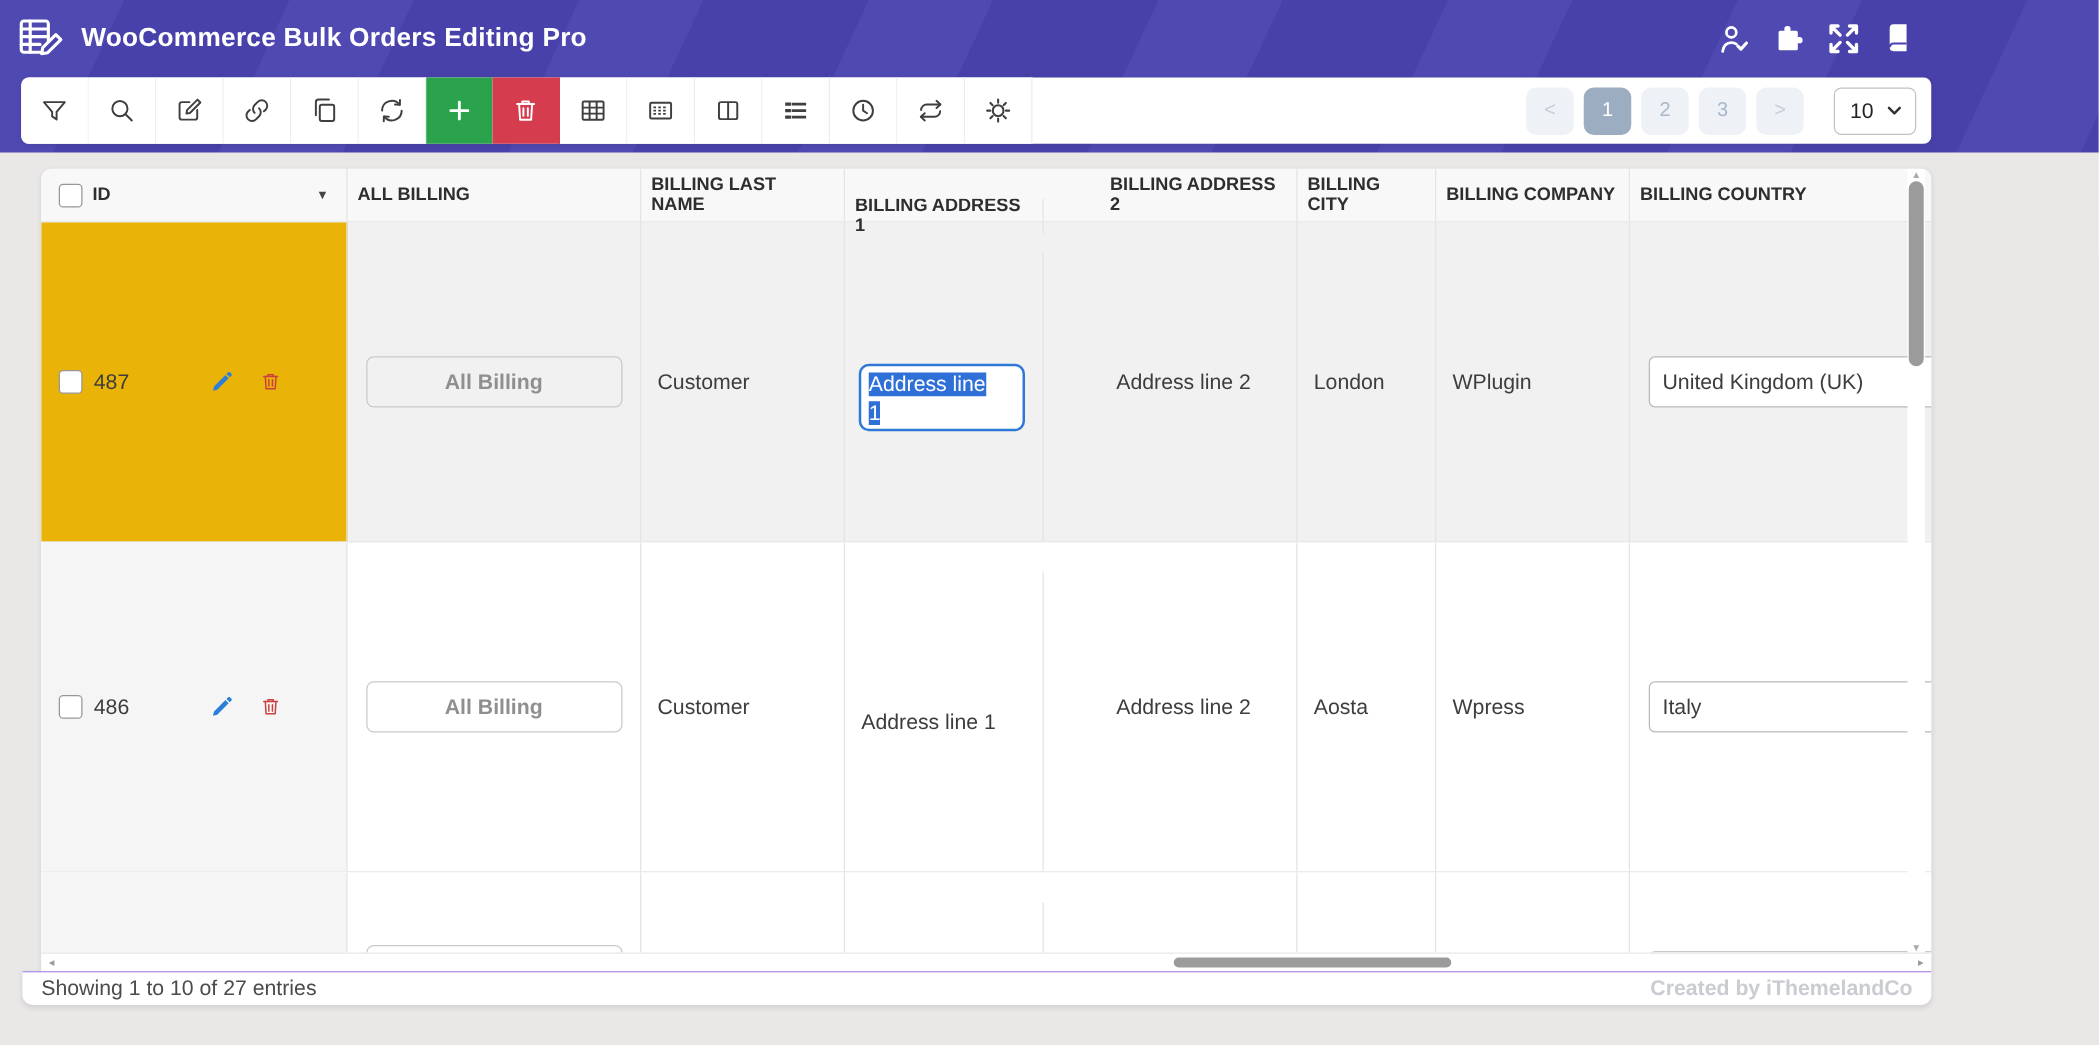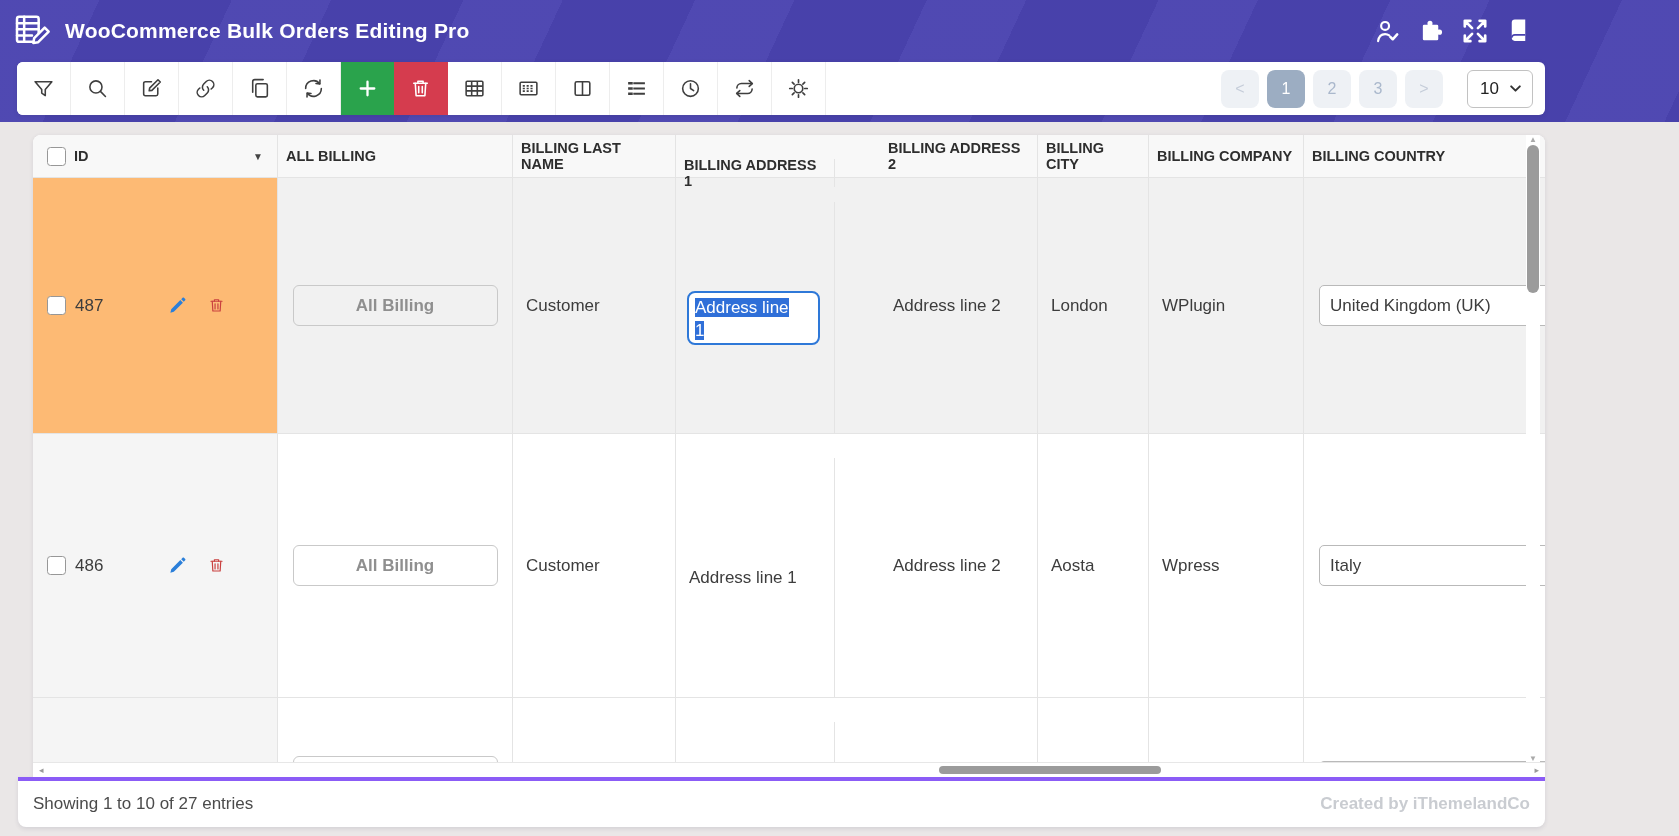--- a/index.html
+++ b/index.html
@@ -67,21 +67,21 @@
   .thead .cell{padding:14px 8px;font-size:14.5px;font-weight:bold;color:#2e2e2e;cursor:pointer;}
   .thead .c-id{padding-left:14px;}
   .sortmark{margin-left:auto;margin-right:6px;font-size:10px;color:#444;}
   .cb{
     width:17px;height:17px;border:1.6px solid #979797;border-radius:3.5px;background:#fff;
     display:inline-block;flex:0 0 17px;cursor:pointer;
   }
   .thead .cb{margin-right:8px;}
   .brow .cell{font-size:17px;color:#3d3d3d;}
   .row1{height:255px;background:#f1f1f1;}
-  .row1 .c-id{background:#fdba74;}
+  .row1 .c-id{background:#eab308;}
   .row2{height:263px;background:#fff;}
   .row2 .c-id{background:#f5f5f5;}
   .row3{height:68px;background:#fff;border-bottom:none;}
   .row3 .cell{align-items:flex-start;}
   .row3 .c-id{background:#f5f5f5;}
   .idcell{padding-left:14px;gap:9px;}
   .idnum{font-size:17px;color:#3d3d3d;}
   .act{display:flex;align-items:center;cursor:pointer;}
   .act-edit{margin-left:auto;}
   .act-del{margin-left:12px;margin-right:52px;}
@@ -114,23 +114,23 @@
   .hscroll{
     position:absolute;left:0;right:0;bottom:0;height:14px;background:#fff;
     border-top:1px solid #e7e7e7;z-index:6;
   }
   .hscroll .thumb{position:absolute;left:906px;top:3px;width:222px;height:8px;background:#9b9b9b;border-radius:4px;cursor:pointer;}
   .hscroll .ha{position:absolute;top:0;height:14px;line-height:14px;font-size:9px;color:#9a9a9a;cursor:pointer;}
   .hscroll .ha.left{left:6px;}
   .hscroll .ha.right{right:6px;}
   
   .footerbar{
-    position:absolute;left:18px;top:777px;width:1527px;height:50px;background:#fff;
+    position:absolute;left:18px;top:777px;width:1527px;height:27px;background:#fff;
     border-radius:0 0 8px 8px;box-shadow:0 2px 4px rgba(60,60,90,.12);
-    border-top:4px solid #8b5cf6;display:flex;align-items:center;justify-content:space-between;
+    border-top:1px solid #8b5cf6;display:flex;align-items:center;justify-content:space-between;
     padding:0 15px;box-sizing:border-box;z-index:3;
   }
   .showing{font-size:17px;color:#4b4b4b;}
   .credit{font-size:17px;color:#c9ccd1;font-weight:bold;}
   svg{display:block;}
 </style>
 </head>
 <body>
 
 <div class="band">

